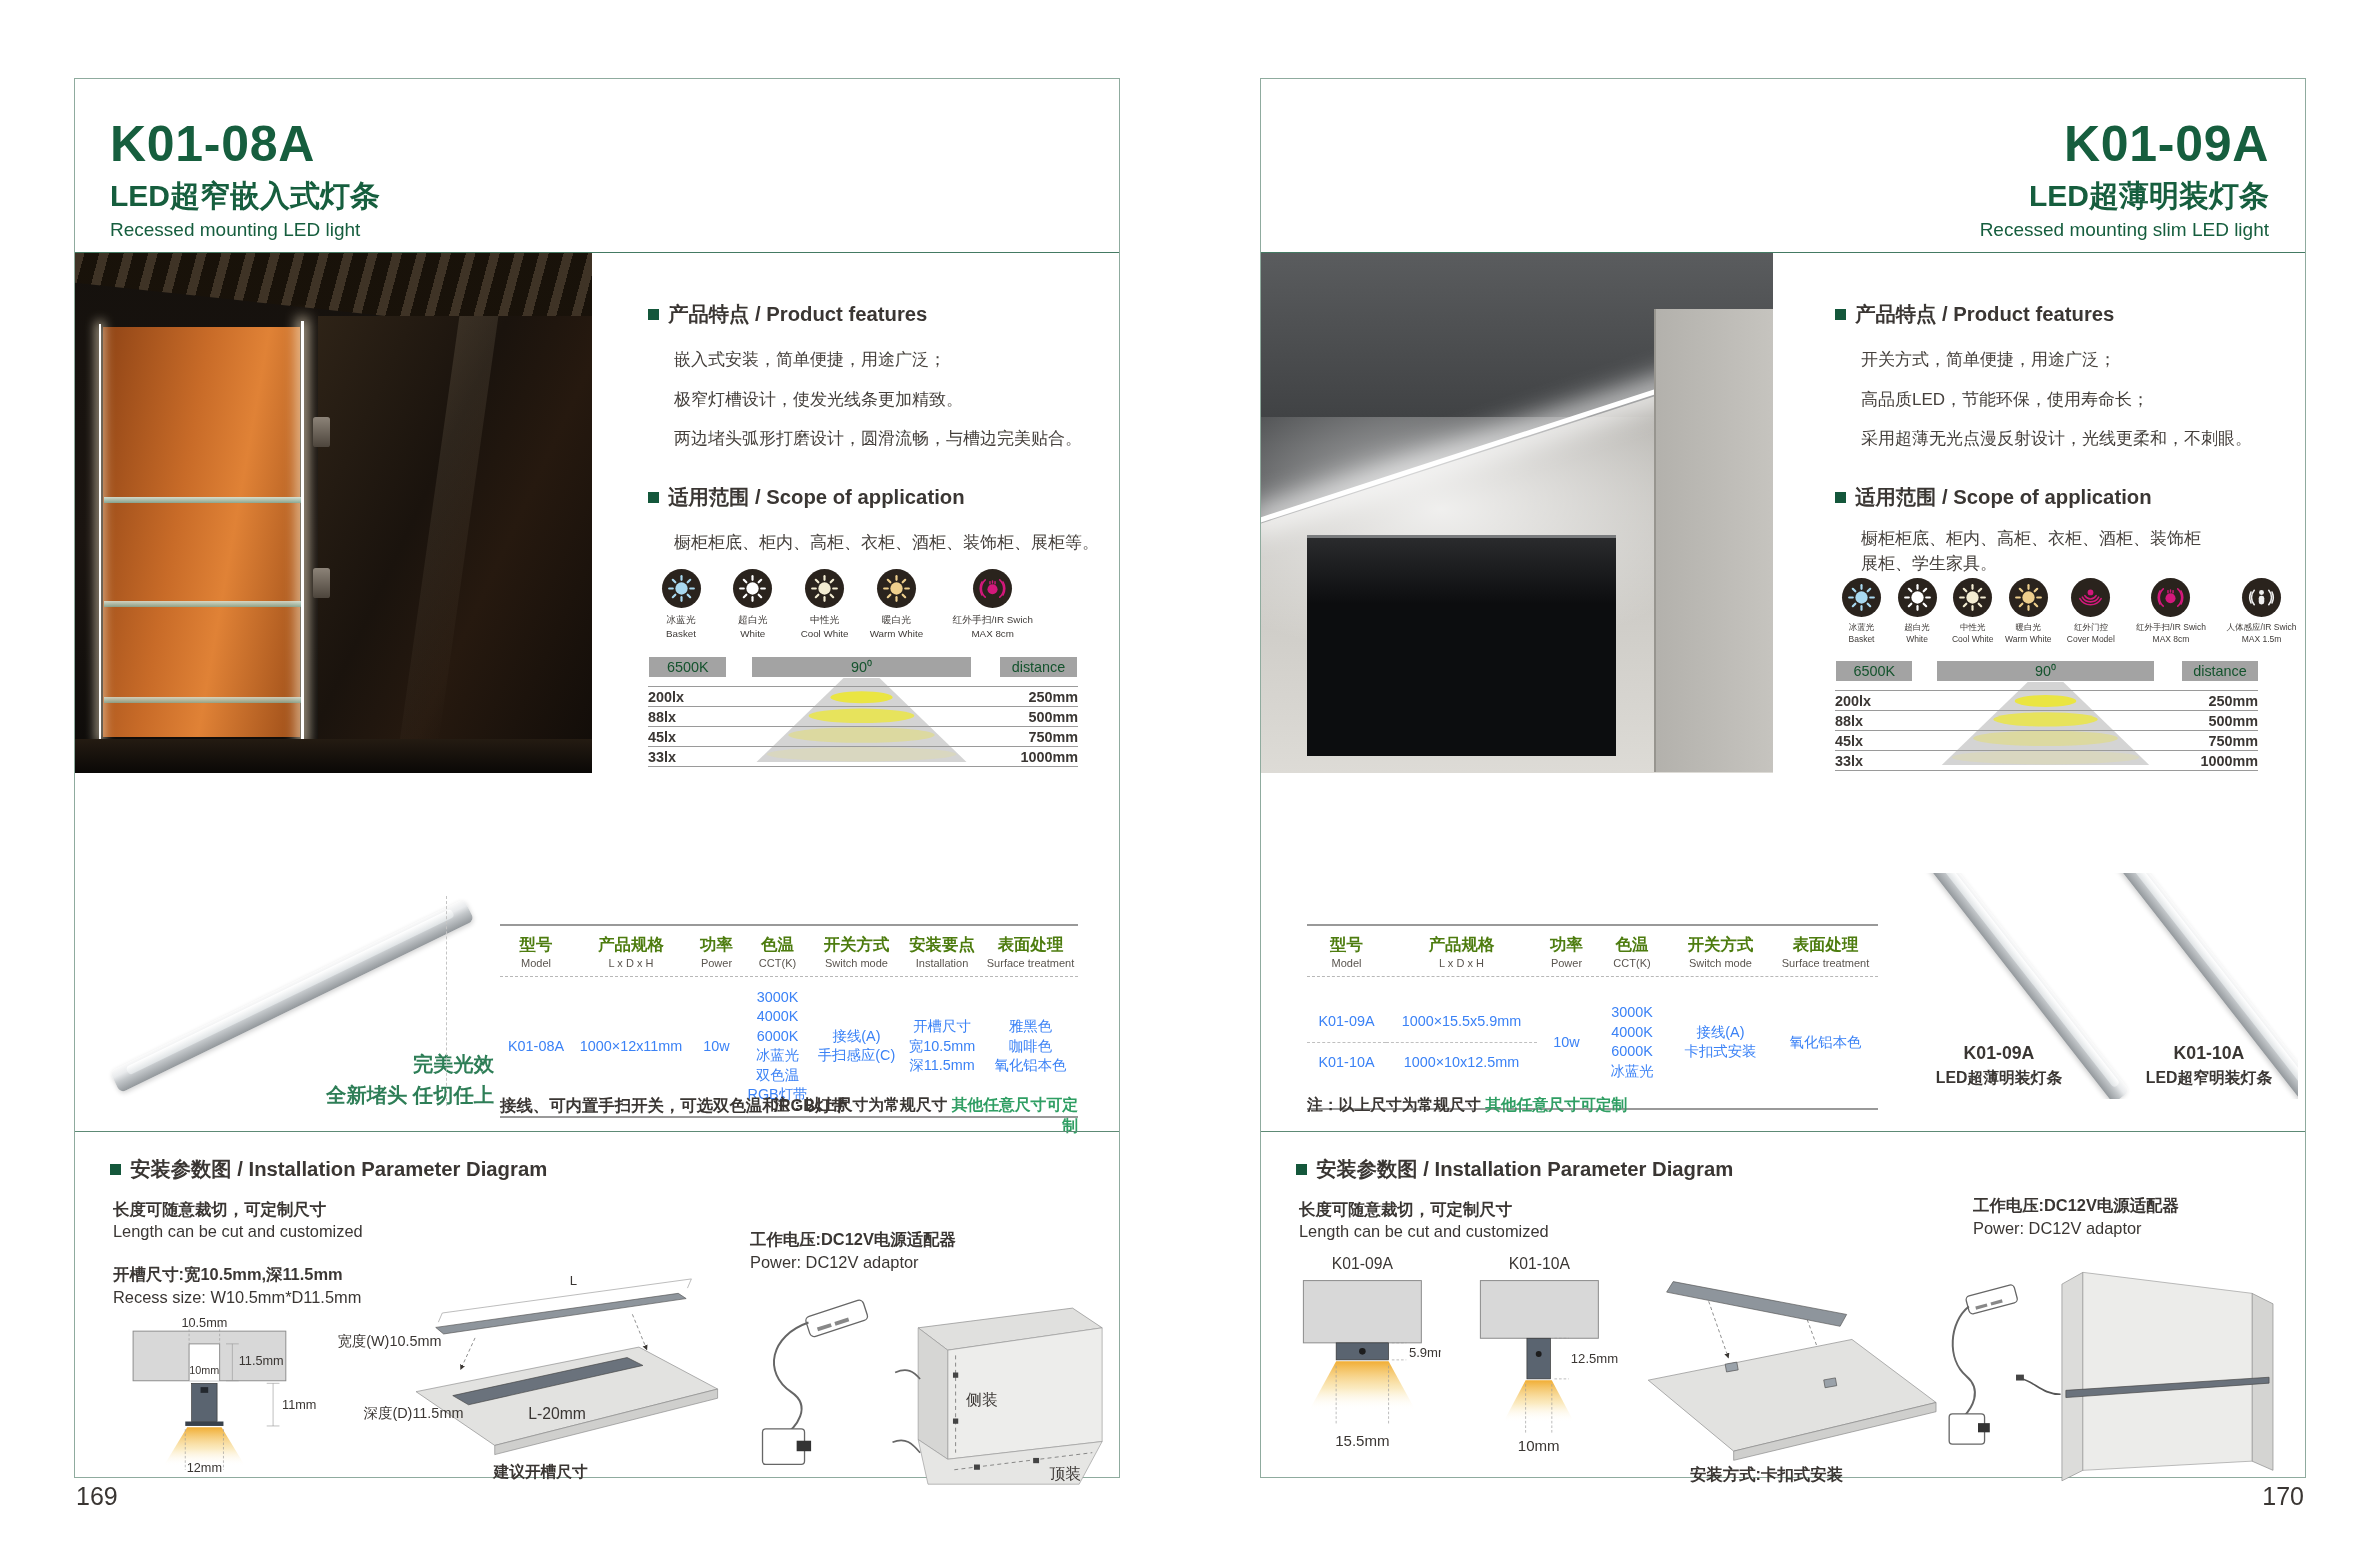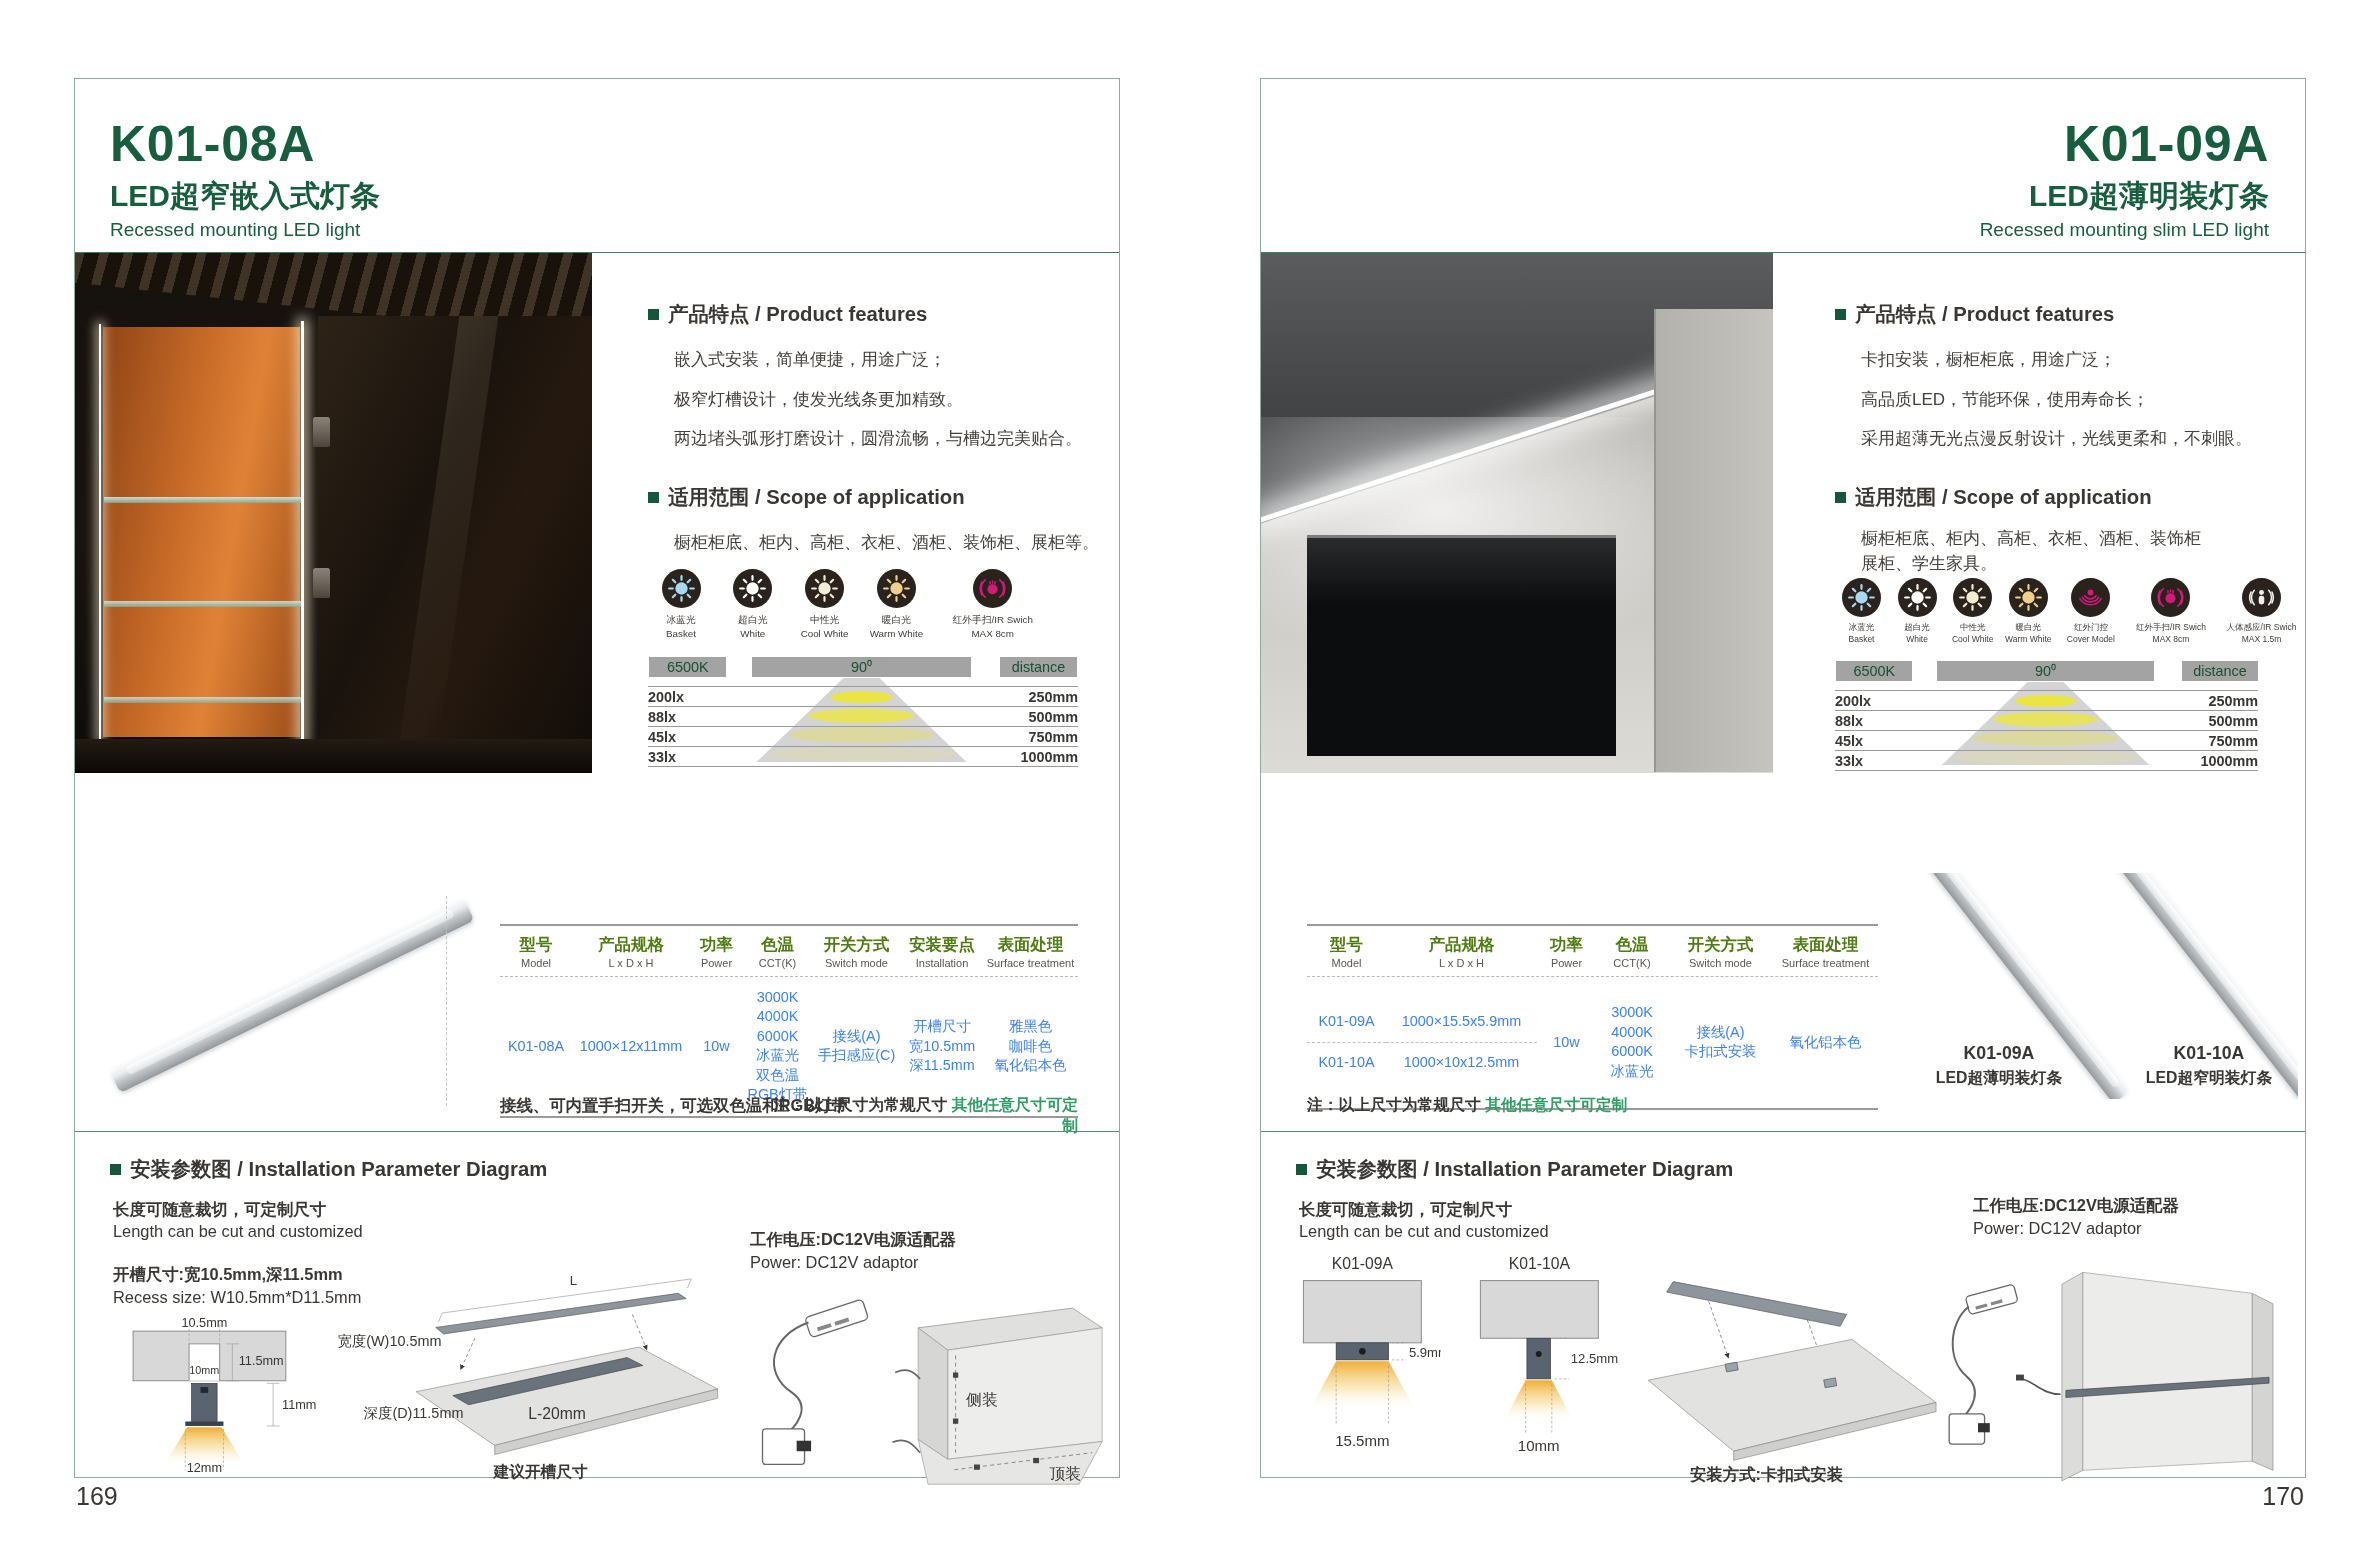--- a/index.html
+++ b/index.html
@@ -230,20 +230,24 @@
           <span class="ph-dist">1000mm</span>
         </div>
     </div>
   </div>
 
   <div class="abs" style="left:6.6px;top:807px;width:420px;height:217px;overflow:hidden;">
     <div class="strip-bar" style="left:13px;top:98px;width:394px;height:23.6px;transform:rotate(-26deg);">
         <div class="frost"></div>
       </div>
   </div>
+  <div class="abs cap-green" style="left:156px;top:970px;width:263px;">
+    <div>完美光效</div>
+    <div>全新堵头 任切任上</div>
+  </div>
   <div class="abs" style="left:371px;top:817px;height:210px;border-left:1.3px dashed #c4c4c4;"></div>
 
   <div class="spec-wrap" style="left:425px;top:845px;width:578px;">
     <div class="spec-head" style="grid-template-columns:72px 118px 53px 69px 89px 82px 95px;">
       <div class="th">
           <div class="th-cn">型号</div>
           <div class="th-en">Model</div>
         </div>
       <div class="th">
           <div class="th-cn">产品规格</div>
@@ -393,21 +397,21 @@
     <div class="abs" style="left:-19.7px;top:179px;width:565px;height:5.3px;background:#fff;box-shadow:0 0 27.6px 7.9px rgba(255,255,255,.95);transform:rotate(-18deg);"></div>
     <div class="abs" style="left:0;top:164px;width:100%;height:263px;background:radial-gradient(ellipse at 35% 35%,rgba(255,255,255,.75),rgba(255,255,255,0) 62%);"></div>
     <div class="abs" style="left:46px;top:282px;width:309px;height:218px;background:linear-gradient(180deg,#2a2b2d,#0c0d0f 30%);border-top:3.3px solid #7a7c7e;"></div>
     <div class="abs" style="left:393px;top:56px;width:119px;height:463px;background:linear-gradient(90deg,#b3b1ac,#c6c4bf);border-left:2px solid #97958f;"></div>
   </div>
 
   <div class="abs sect-head" style="left:574px;top:221px;">
     <span class="sq"></span>
     <span>产品特点 / Product features</span>
   </div>
-  <div class="abs body-line" style="left:600px;top:269px;">卡扣安装，橱柜柜底，用途广泛；</div>
+  <div class="abs body-line" style="left:600px;top:269px;">开关方式，简单便捷，用途广泛；</div>
   <div class="abs body-line" style="left:600px;top:309px;">高品质LED，节能环保，使用寿命长；</div>
   <div class="abs body-line" style="left:600px;top:348px;">采用超薄无光点漫反射设计，光线更柔和，不刺眼。</div>
 
   <div class="abs sect-head" style="left:574px;top:404px;">
     <span class="sq"></span>
     <span>适用范围 / Scope of application</span>
   </div>
   <div class="abs body-line" style="left:600px;top:448px;">橱柜柜底、柜内、高柜、衣柜、酒柜、装饰柜</div>
   <div class="abs body-line" style="left:600px;top:473px;">展柜、学生家具。</div>
 

